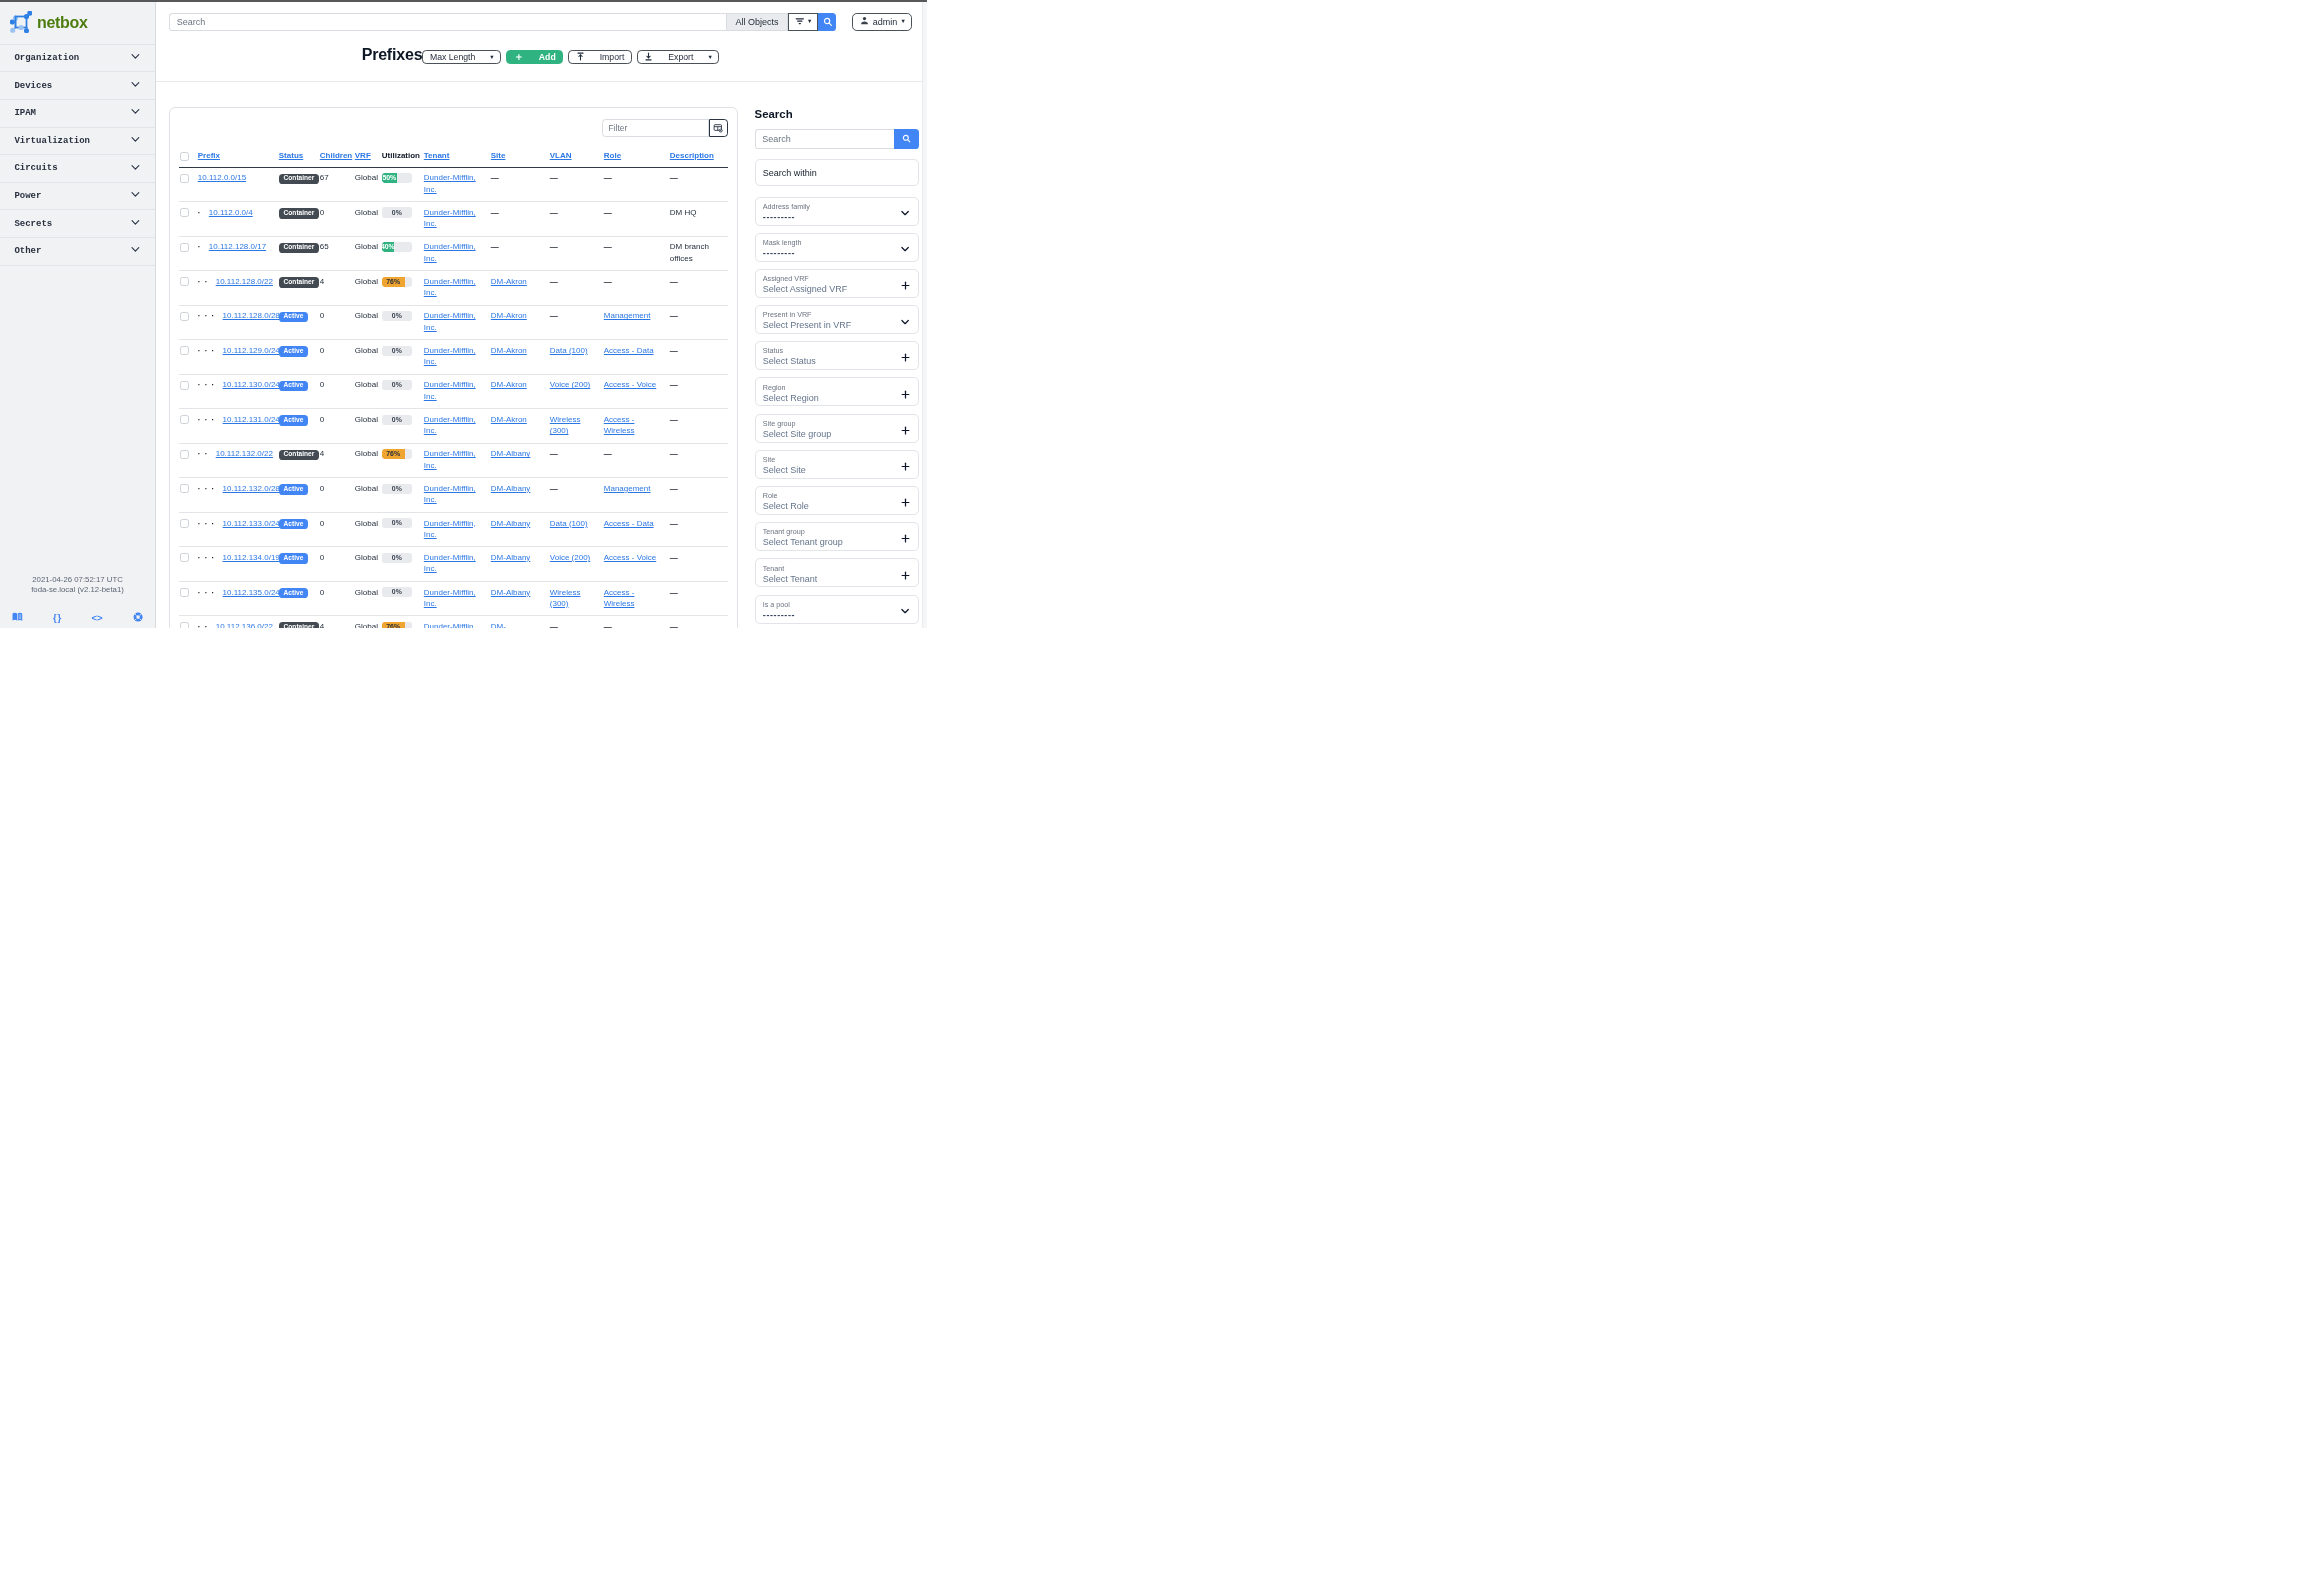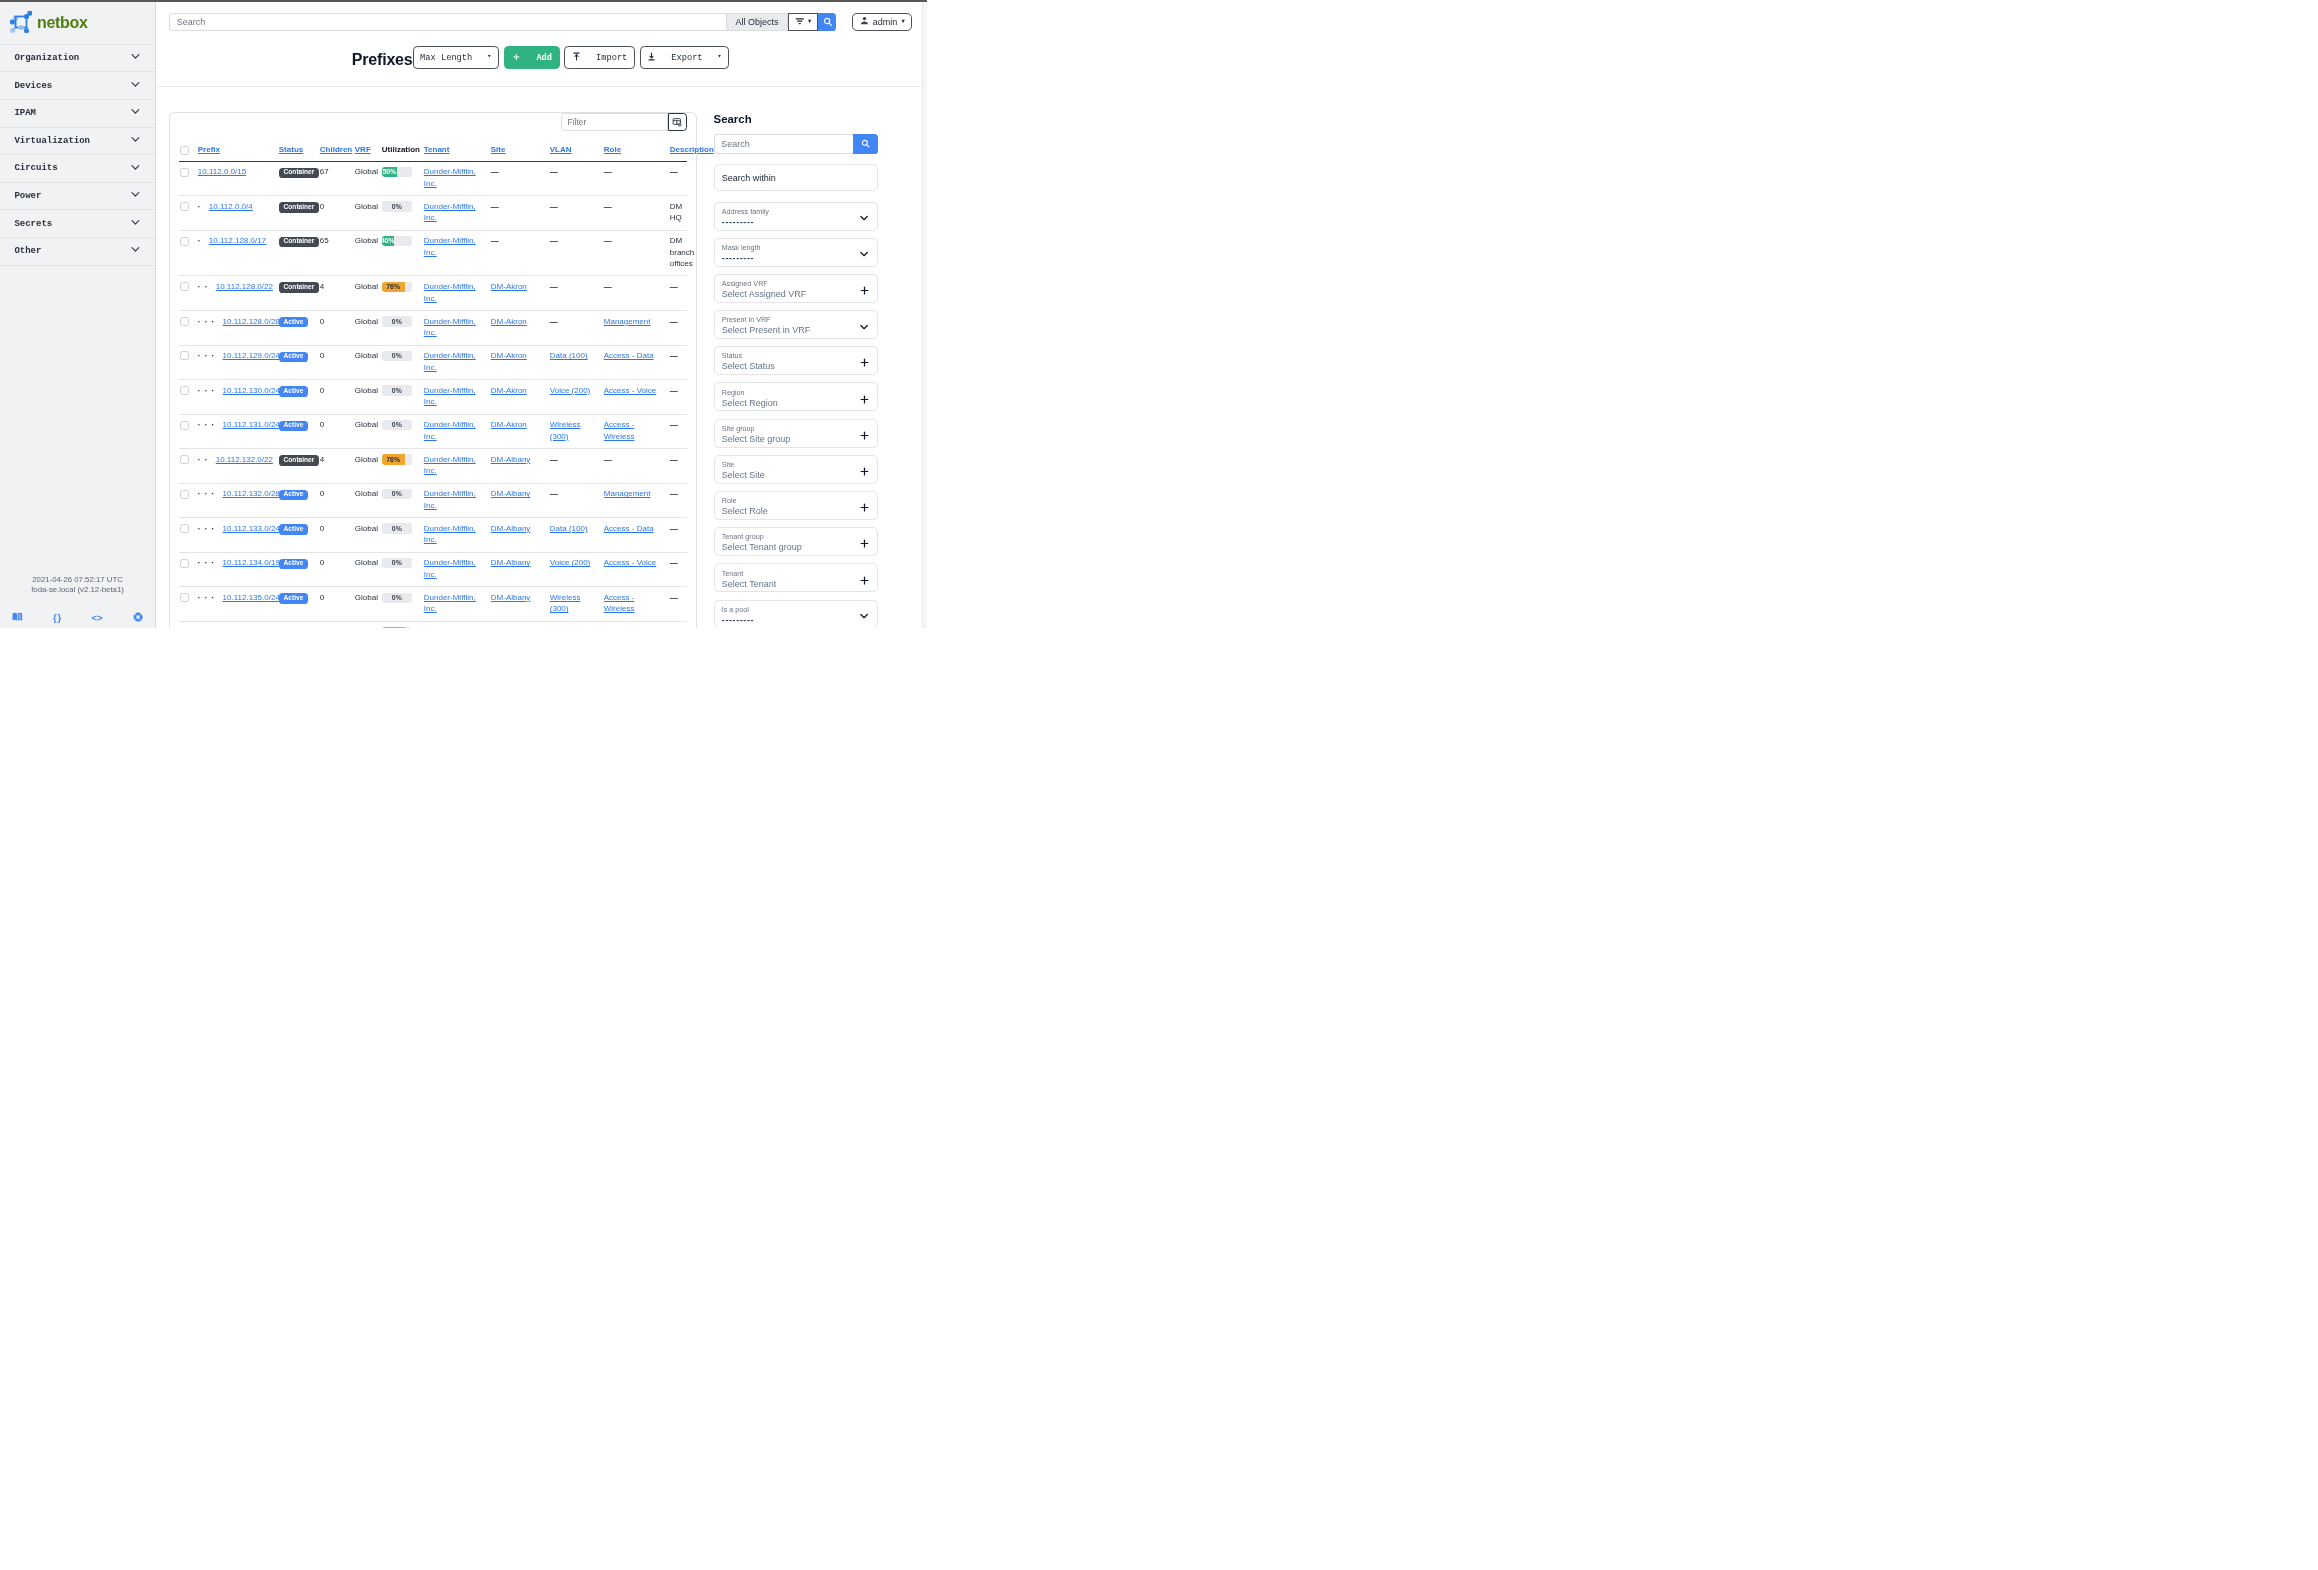--- a/index.html
+++ b/index.html
@@ -38,31 +38,31 @@
   .go-btn { width:18px; background:#4285f4; border:none; border-radius:0 3.6px 3.6px 0;
     display:flex; align-items:center; justify-content:center; cursor:pointer; }
   .admin-btn { display:flex; align-items:center; gap:4.2px; height:18px; margin-left:15.6px;
     border:0.9px solid #4a5157; border-radius:4.8px; background:#fff; padding:0 6.6px;
     font-size:9px; color:#1f2937; cursor:pointer; }
 
   .page-head { display:flex; align-items:flex-end; justify-content:center;
     padding:15.6px 9.6px 17px 12.6px; border-bottom:0.6px solid #e7e9ec; }
   .page-title { font-size:16px; font-weight:bold; color:#0e1726; letter-spacing:-0.2px; }
   .actions { display:flex; gap:4.8px; }
-  .btn { display:flex; align-items:center; gap:15px; height:23px; padding:0 6.6px;
+  .btn { display:flex; align-items:center; gap:15px; height:14px; padding:0 6.6px;
     border-radius:4.2px; font-size:8.7px; cursor:pointer; background:#fff;
-    border:0.9px solid #4a5157; color:#1f2937;font-family:Liberation Mono, monospace; }
+    border:0.9px solid #4a5157; color:#1f2937; }
   .btn.green { background:#2fb380; border-color:#2fb380; color:#fff; font-weight:bold; }
   .caret { font-size:6.6px; line-height:1; }
 
   .content-row { display:flex; gap:17px; padding:0 9.6px 0 12.6px; margin-top:25px; }
 
   
-  .table-card { width:528px; flex:none; border:0.6px solid #dfe2e6; border-radius:6px;
-    padding:0 9px 0 9px; }
+  .table-card { width:569px; flex:none; border:0.6px solid #dfe2e6; border-radius:6px;
+    padding:11px 9px 0 9px; }
   .card-toolbar { display:flex; justify-content:flex-end; }
   .filter-input { width:107px; height:18px; border:0.6px solid #d9dce0; border-radius:3.6px 0 0 3.6px;
     padding:0 6px; font-size:8.4px; outline:none; }
   .filter-input::placeholder { color:#6b7480; }
   .cfg-btn { width:19px; height:18px; border:0.9px solid #2b3440; border-radius:0 3.6px 3.6px 0;
     background:#fff; display:flex; align-items:center; justify-content:center; cursor:pointer; }
 
   table.prefixes { width:100%; border-collapse:collapse; table-layout:fixed; margin-top:8.4px; }
   th { text-align:left; font-size:8px; padding:4.8px 3.6px 6px 1.2px; }
   th a { color:#2b77e5; font-weight:bold; text-decoration:underline; }

